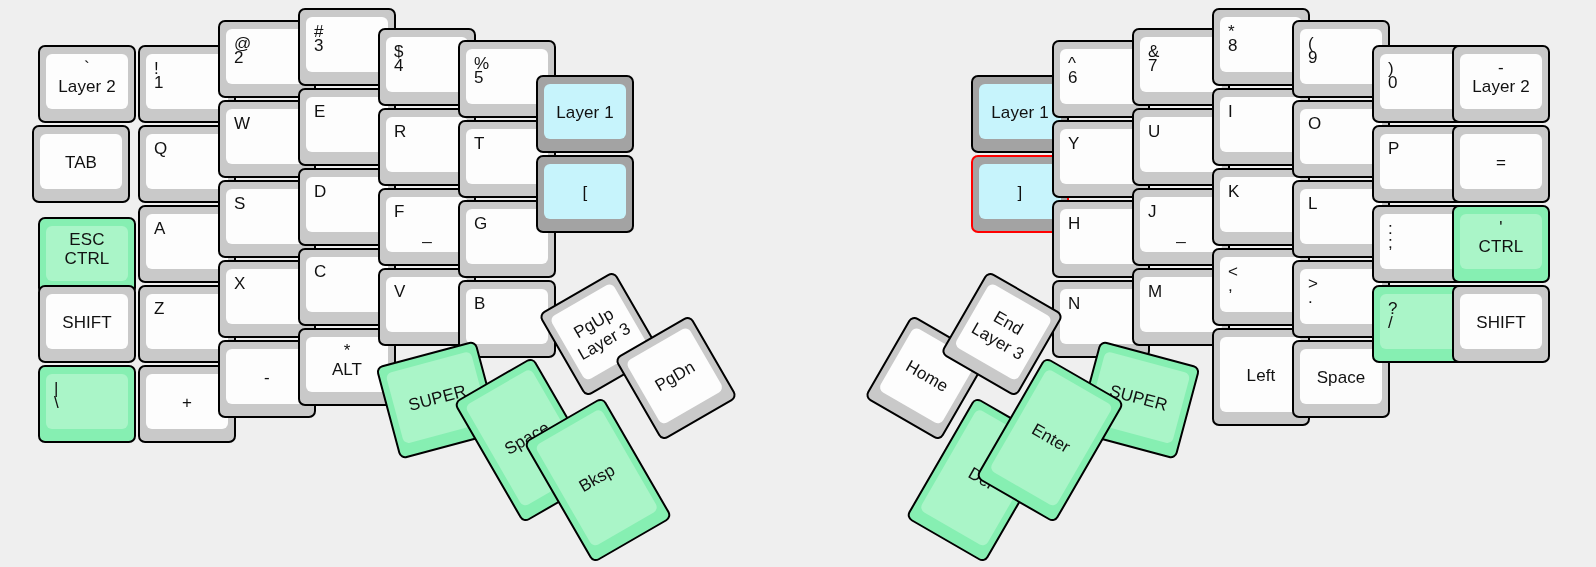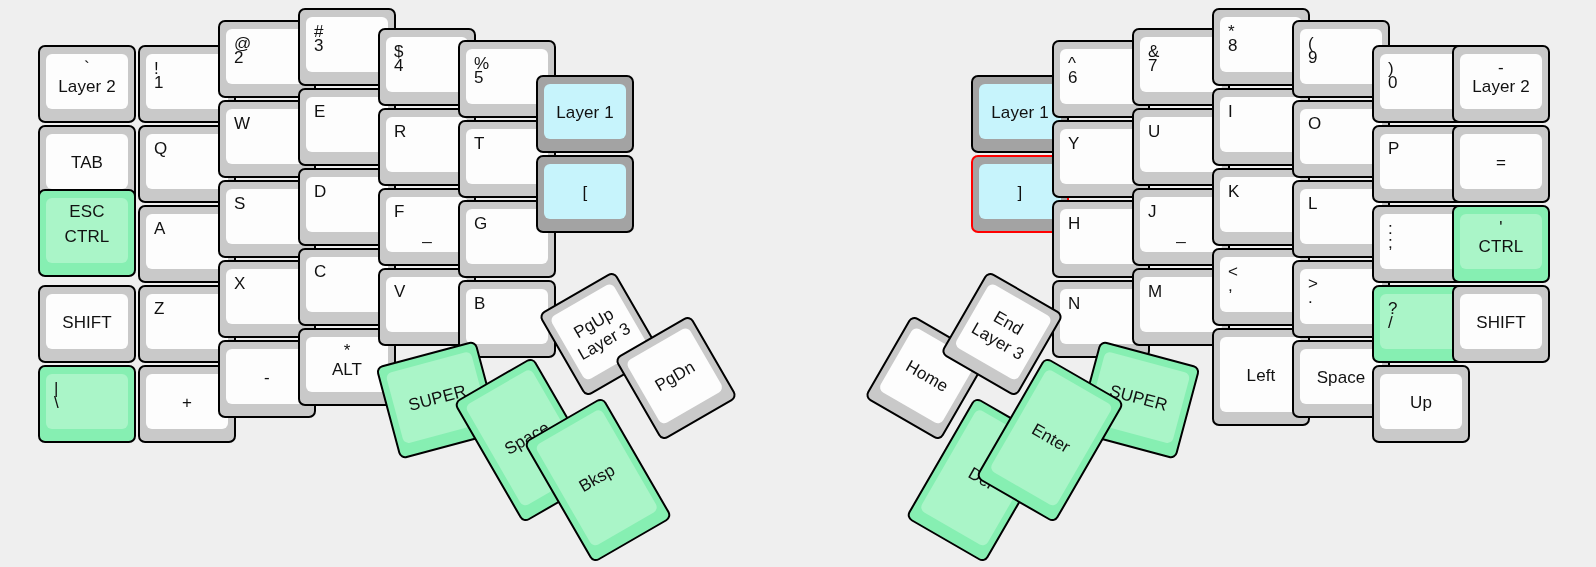--- a/index.html
+++ b/index.html
@@ -65,26 +65,26 @@
 </head>
 <body>
 
 <div id="board">
     <div class="key" style="left: 38px; top: 45px; width: 98px; height: 78px;">
       <div class="cap">
         <div class="lg tc">`</div>
         <div class="lg mid" style="top: 58%;">Layer 2</div>
       </div>
     </div>
-    <div class="key" style="left: 38px; top: 125px; width: 98px; height: 78px;">
+    <div class="key" style="left: 32px; top: 125px; width: 98px; height: 78px;">
       <div class="cap">
         <div class="lg mid">TAB</div>
       </div>
     </div>
-    <div class="key green" style="left: 38px; top: 189px; width: 98px; height: 88px;">
+    <div class="key green" style="left: 38px; top: 217px; width: 98px; height: 78px;">
       <div class="cap">
         <div class="lg tc">ESC</div>
         <div class="lg mid" style="top: 58%;">CTRL</div>
       </div>
     </div>
     <div class="key" style="left: 38px; top: 285px; width: 98px; height: 78px;">
       <div class="cap">
         <div class="lg mid">SHIFT</div>
       </div>
     </div>
@@ -373,25 +373,20 @@
     <div class="key" style="left: 1372px; top: 205px; width: 98px; height: 78px;">
       <div class="cap">
         <div class="lg tl">:</div>
         <div class="lg bl">;</div>
       </div>
     </div>
     <div class="key green" style="left: 1372px; top: 285px; width: 98px; height: 78px;">
       <div class="cap">
         <div class="lg tl">?</div>
         <div class="lg bl">/</div>
-      </div>
-    </div>
-    <div class="key" style="left: 1372px; top: 365px; width: 98px; height: 78px;">
-      <div class="cap">
-        <div class="lg mid">Up</div>
       </div>
     </div>
     <div class="key" style="left: 1452px; top: 45px; width: 98px; height: 78px;">
       <div class="cap">
         <div class="lg tc">-</div>
         <div class="lg mid" style="top: 58%;">Layer 2</div>
       </div>
     </div>
     <div class="key" style="left: 1452px; top: 125px; width: 98px; height: 78px;">
       <div class="cap">

